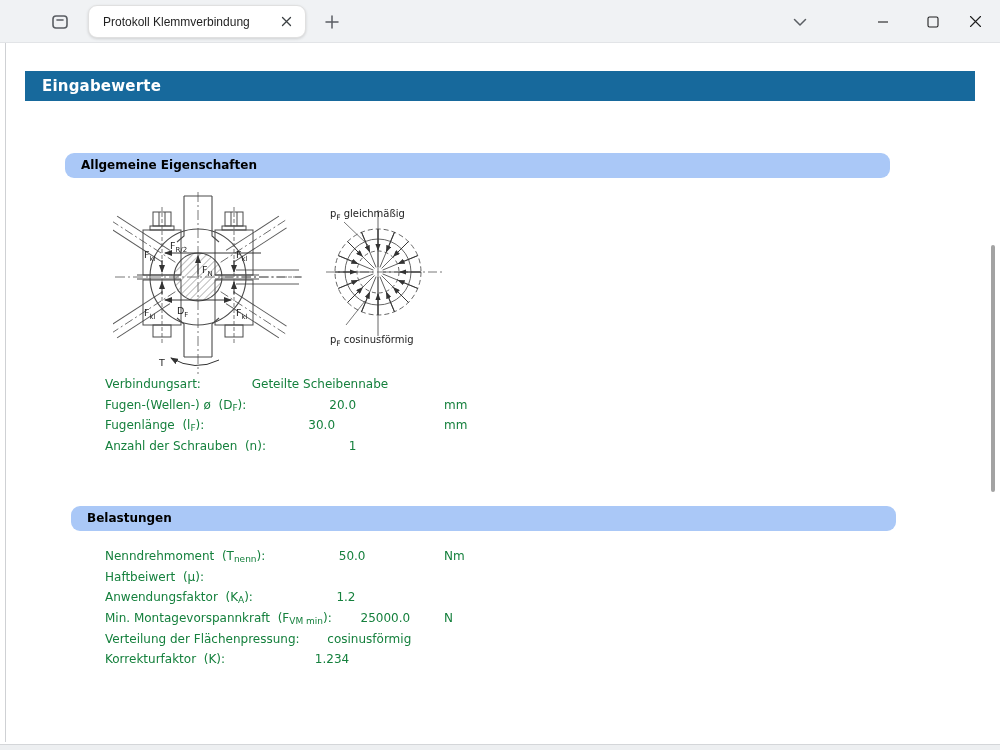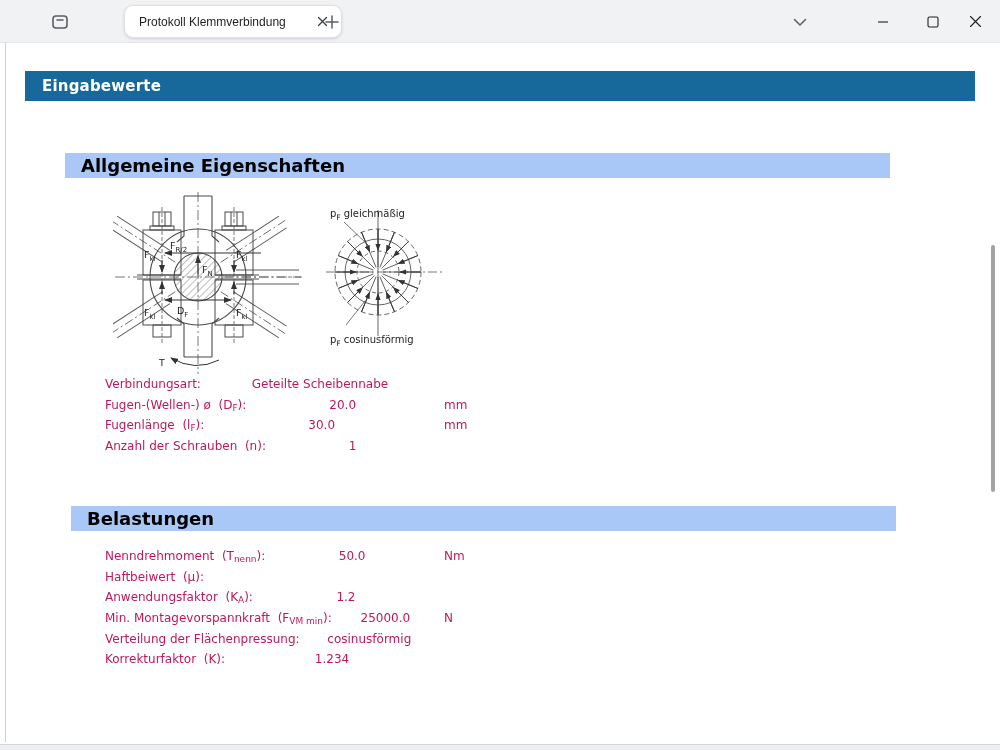--- a/index.html
+++ b/index.html
@@ -7,21 +7,21 @@
               font-family:"Liberation Sans", sans-serif; background:#fff; }
 
   
   .chrome { position:absolute; left:0; top:0; width:1000px; height:43px;
             background:#f0f2f4; border-bottom:1px solid #e2e4e7; }
   .tab-actions { position:absolute; left:48px; top:10px; width:24px; height:24px;
                  display:flex; align-items:center; justify-content:center; border-radius:4px; }
   .tab { position:absolute; left:88px; top:5px; width:218px; height:33px;
          background:#fff; border:1px solid #e0e0e0; border-radius:9px;
          box-shadow:0 1px 3px rgba(0,0,0,.14);
-         display:flex; align-items:center; padding:0 10px 0 14px;margin-left:36px; }
+         display:flex; align-items:center; padding:0 10px 0 14px; }
   .tab-title { font-size:12px; color:#1f1f1f; flex:1; white-space:nowrap; overflow:hidden; }
   .tab-close { width:18px; height:18px; display:flex; align-items:center; justify-content:center;
                border-radius:4px; }
   .newtab { position:absolute; left:320px; top:10px; width:24px; height:24px;
             display:flex; align-items:center; justify-content:center; border-radius:4px; }
   .chev   { position:absolute; left:788px; top:10px; width:24px; height:24px;
             display:flex; align-items:center; justify-content:center; }
   .wbtn   { position:absolute; top:0; width:45px; height:43px;
             display:flex; align-items:center; justify-content:center; }
   .wbtn.min { left:860px; } .wbtn.max { left:910px; } .wbtn.cls { left:953px; }
@@ -32,28 +32,28 @@
   .frame-bottom { position:absolute; left:0; bottom:0; width:1000px; height:6px;
                   background:#edeff1; border-top:1px solid #d4d6d9; }
 
   .title-bar { position:absolute; left:25px; top:28px; width:950px; height:30px;
                background:#17699c; color:#fff; font-family:"DejaVu Sans", sans-serif;
                font-size:15px; font-weight:bold; line-height:30px; padding-left:17px;
                letter-spacing:.2px; }
 
   .section-bar { position:absolute; left:65px; width:825px; height:25px;
                  background:#aac8f7; color:#000; font-family:"DejaVu Sans", sans-serif;
-                 font-size:18px; font-weight:bold; line-height:25px; padding-left:16px; }
+                 font-size:12px; font-weight:bold; line-height:25px; padding-left:16px;border-radius:9px; }
   .sec-general  { top:110px; }
   .sec-loads    { top:463px;margin-left:6px; }
   .sec-settings { top:674px; }
 
   
   .kv { position:absolute; left:105px; width:372px;
-        font-family:"DejaVu Sans", sans-serif; font-size:12px; color:#be185d; }
+        font-family:"DejaVu Sans", sans-serif; font-size:12px; color:#15803d; }
   .kv-general { top:331px; }
   .kv-loads   { top:503px; }
   .kv-row { display:grid; grid-template-columns:auto 1fr 38px; height:20.6px;
             align-items:center; }
   .kv-label { white-space:pre; }
   .kv-value { text-align:center; white-space:pre; }
   .kv-unit  { padding-left:5px; white-space:pre; }
   sub.s { font-size:9px; vertical-align:-2px; line-height:0; white-space:pre; }
 
   

